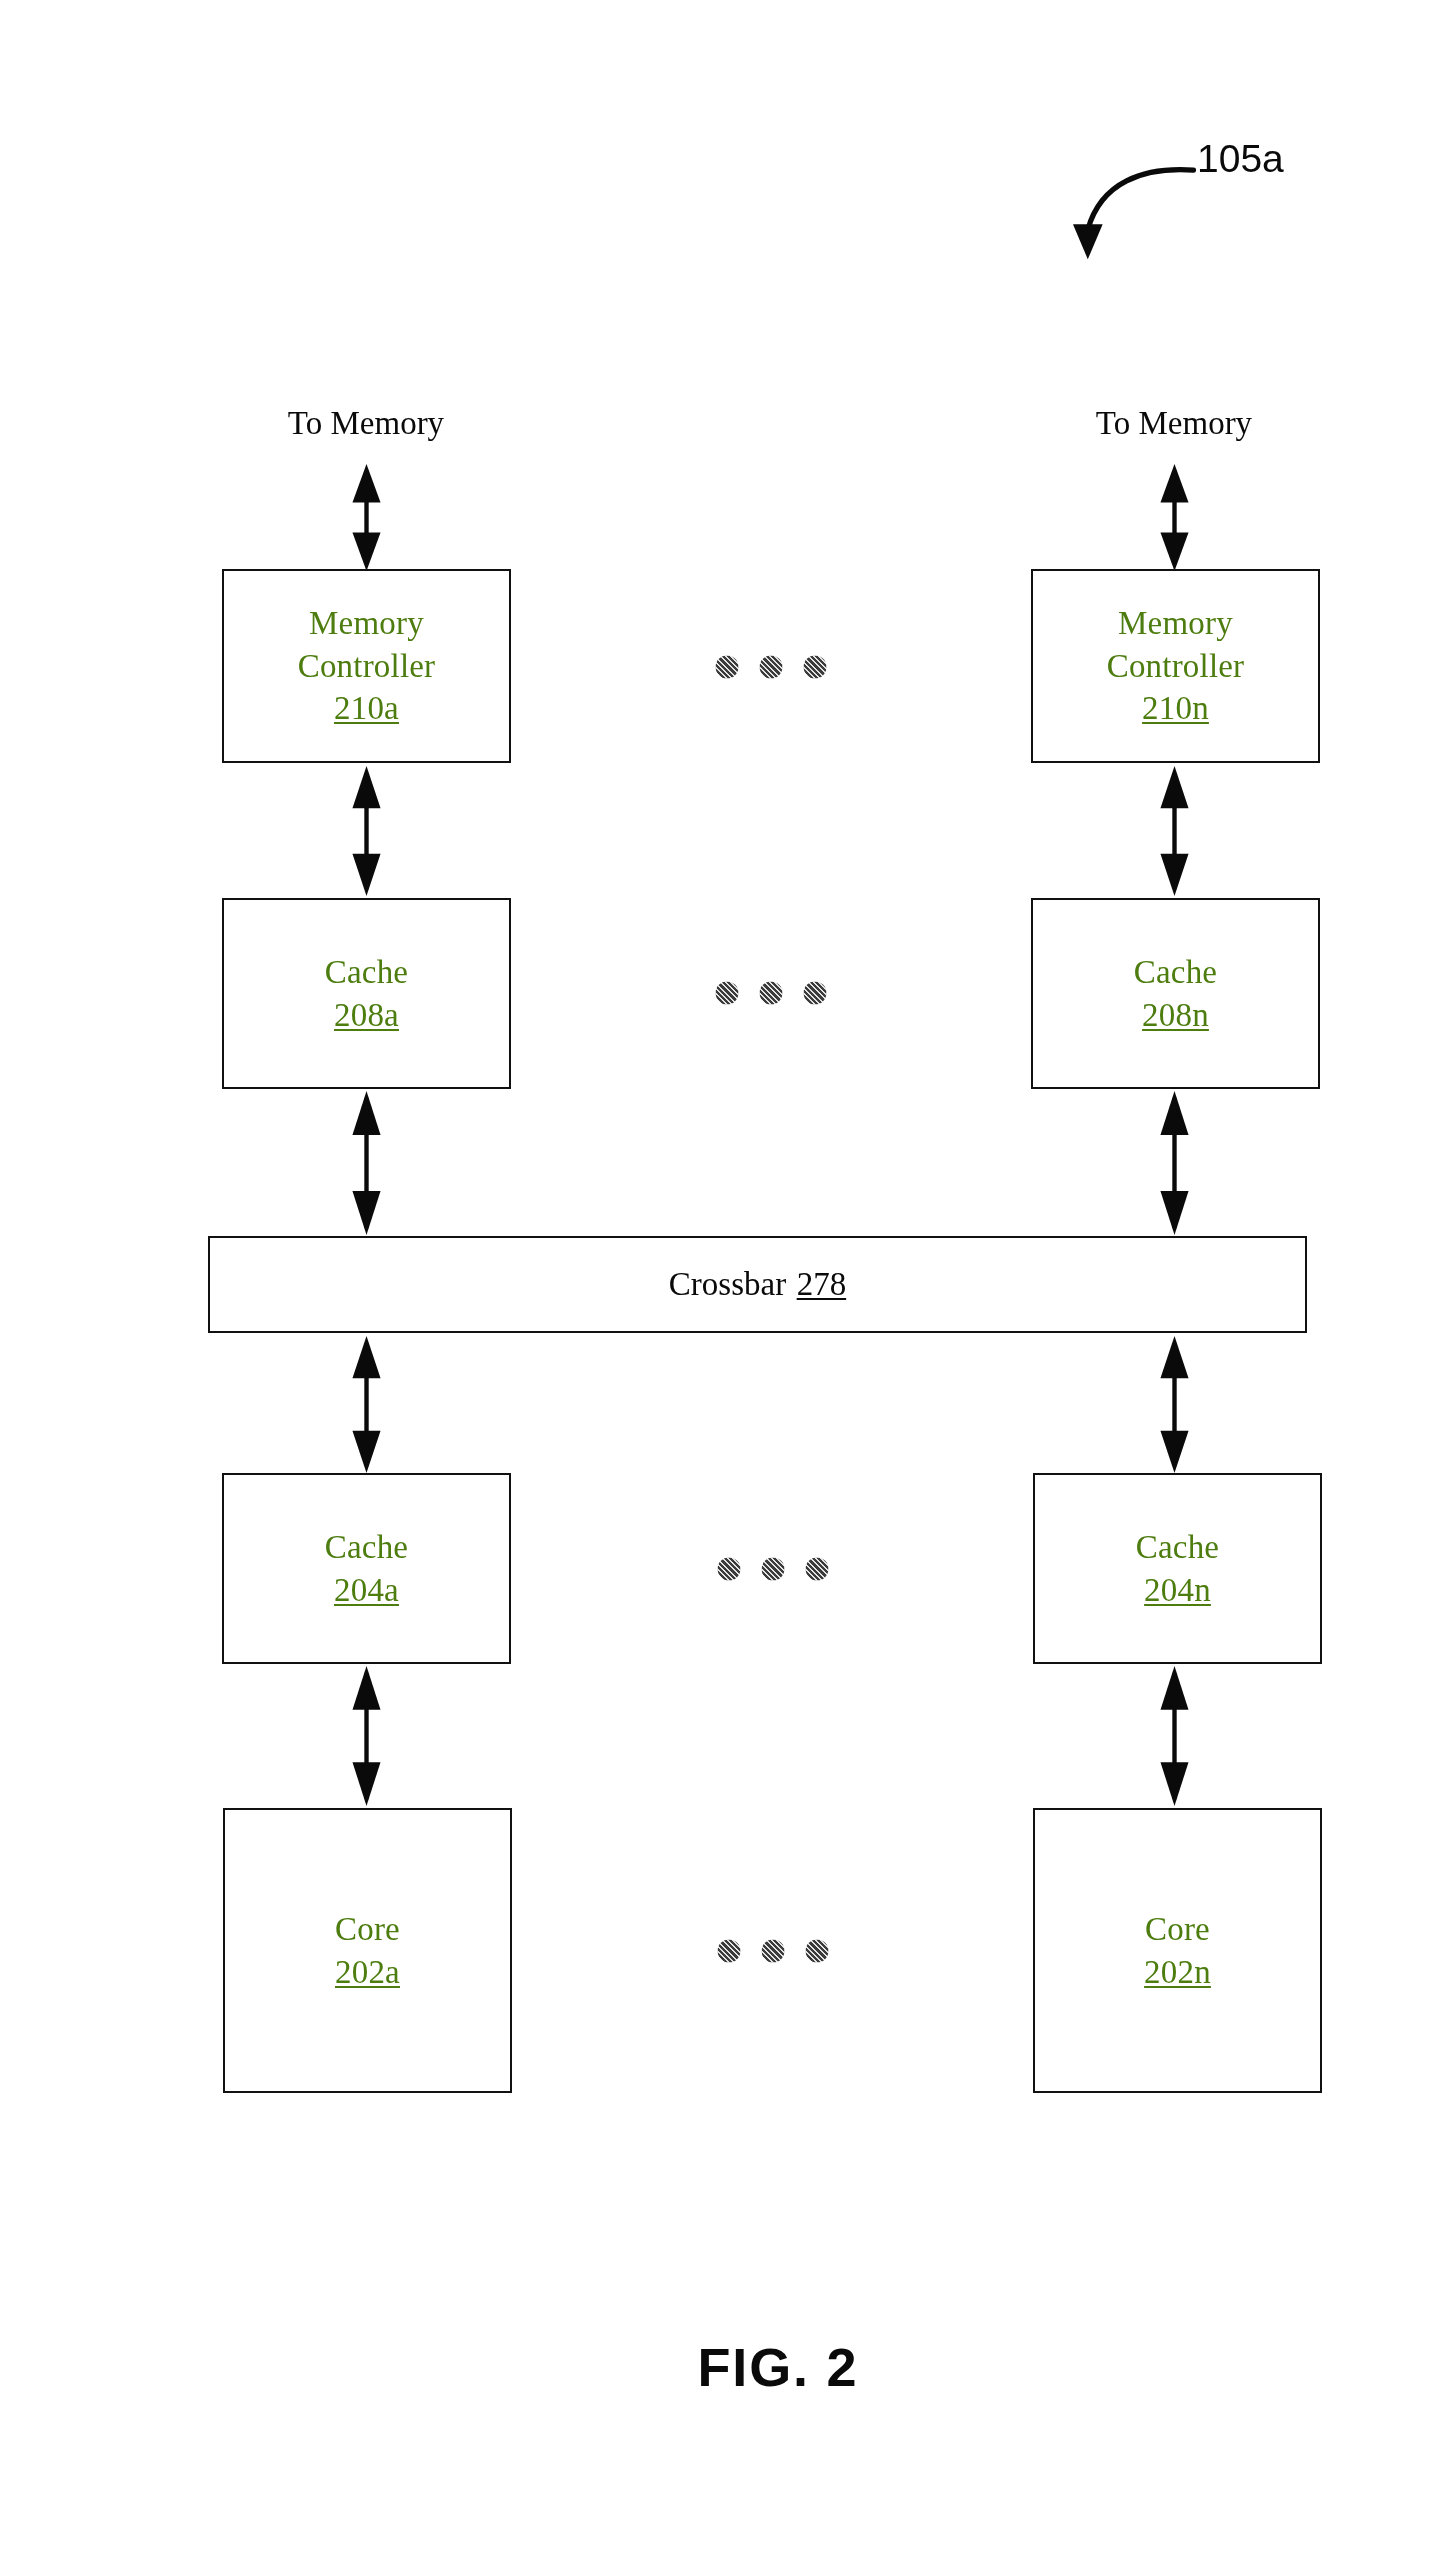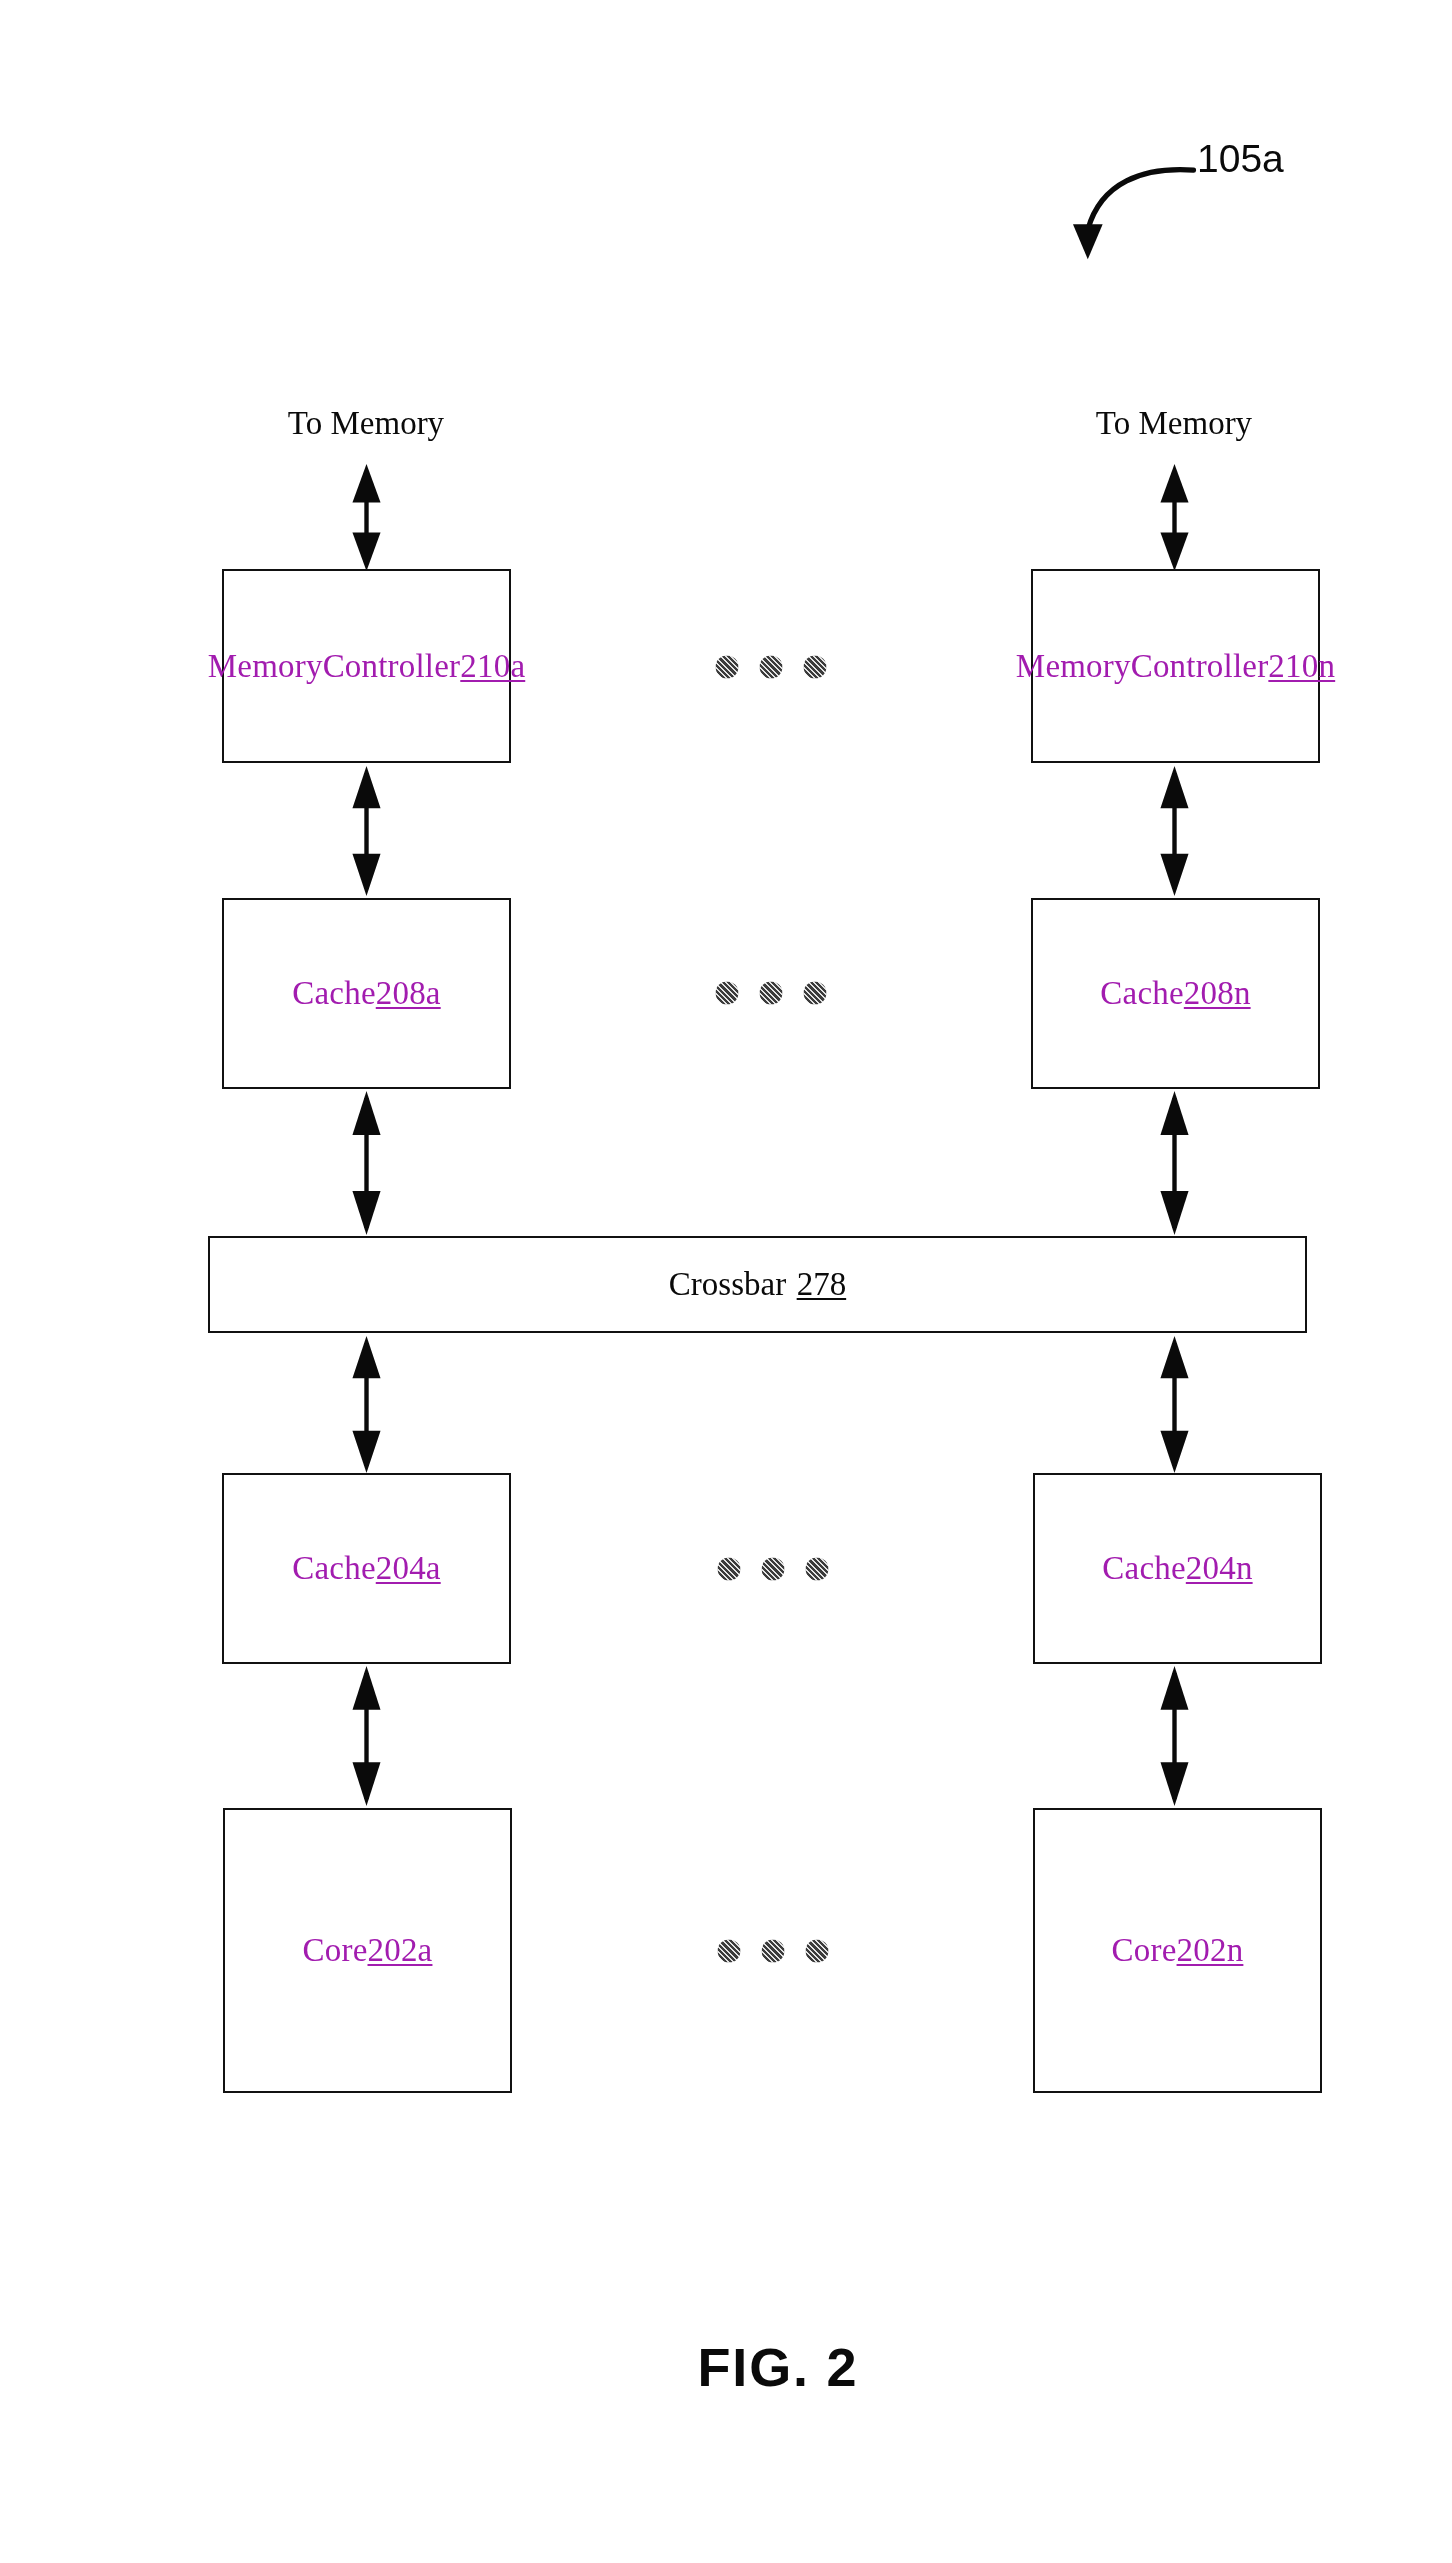--- a/index.html
+++ b/index.html
@@ -20,28 +20,28 @@
   
   .abs { position: absolute; }
 
   
   .box {
     position: absolute;
     border: 2.6px solid #111111;
     background: #ffffff;
     box-sizing: border-box;
     display: flex;
-    flex-direction: row;
+    flex-direction: column;
     align-items: center;
     justify-content: center;
     text-align: center;
     font-family: "Liberation Serif", "DejaVu Serif", serif;
     font-size: 33px;
     line-height: 1.30;
-    color: #a21caf;
+    color: #4d7c0f;
     letter-spacing: 0.2px;
   }
   .box .ttl { display: block; white-space: nowrap; }
   .ref {
     display: inline-block;
     text-decoration: underline;
     text-underline-offset: 2.6px;
     text-decoration-thickness: 1.8px;
     white-space: nowrap;
   }

